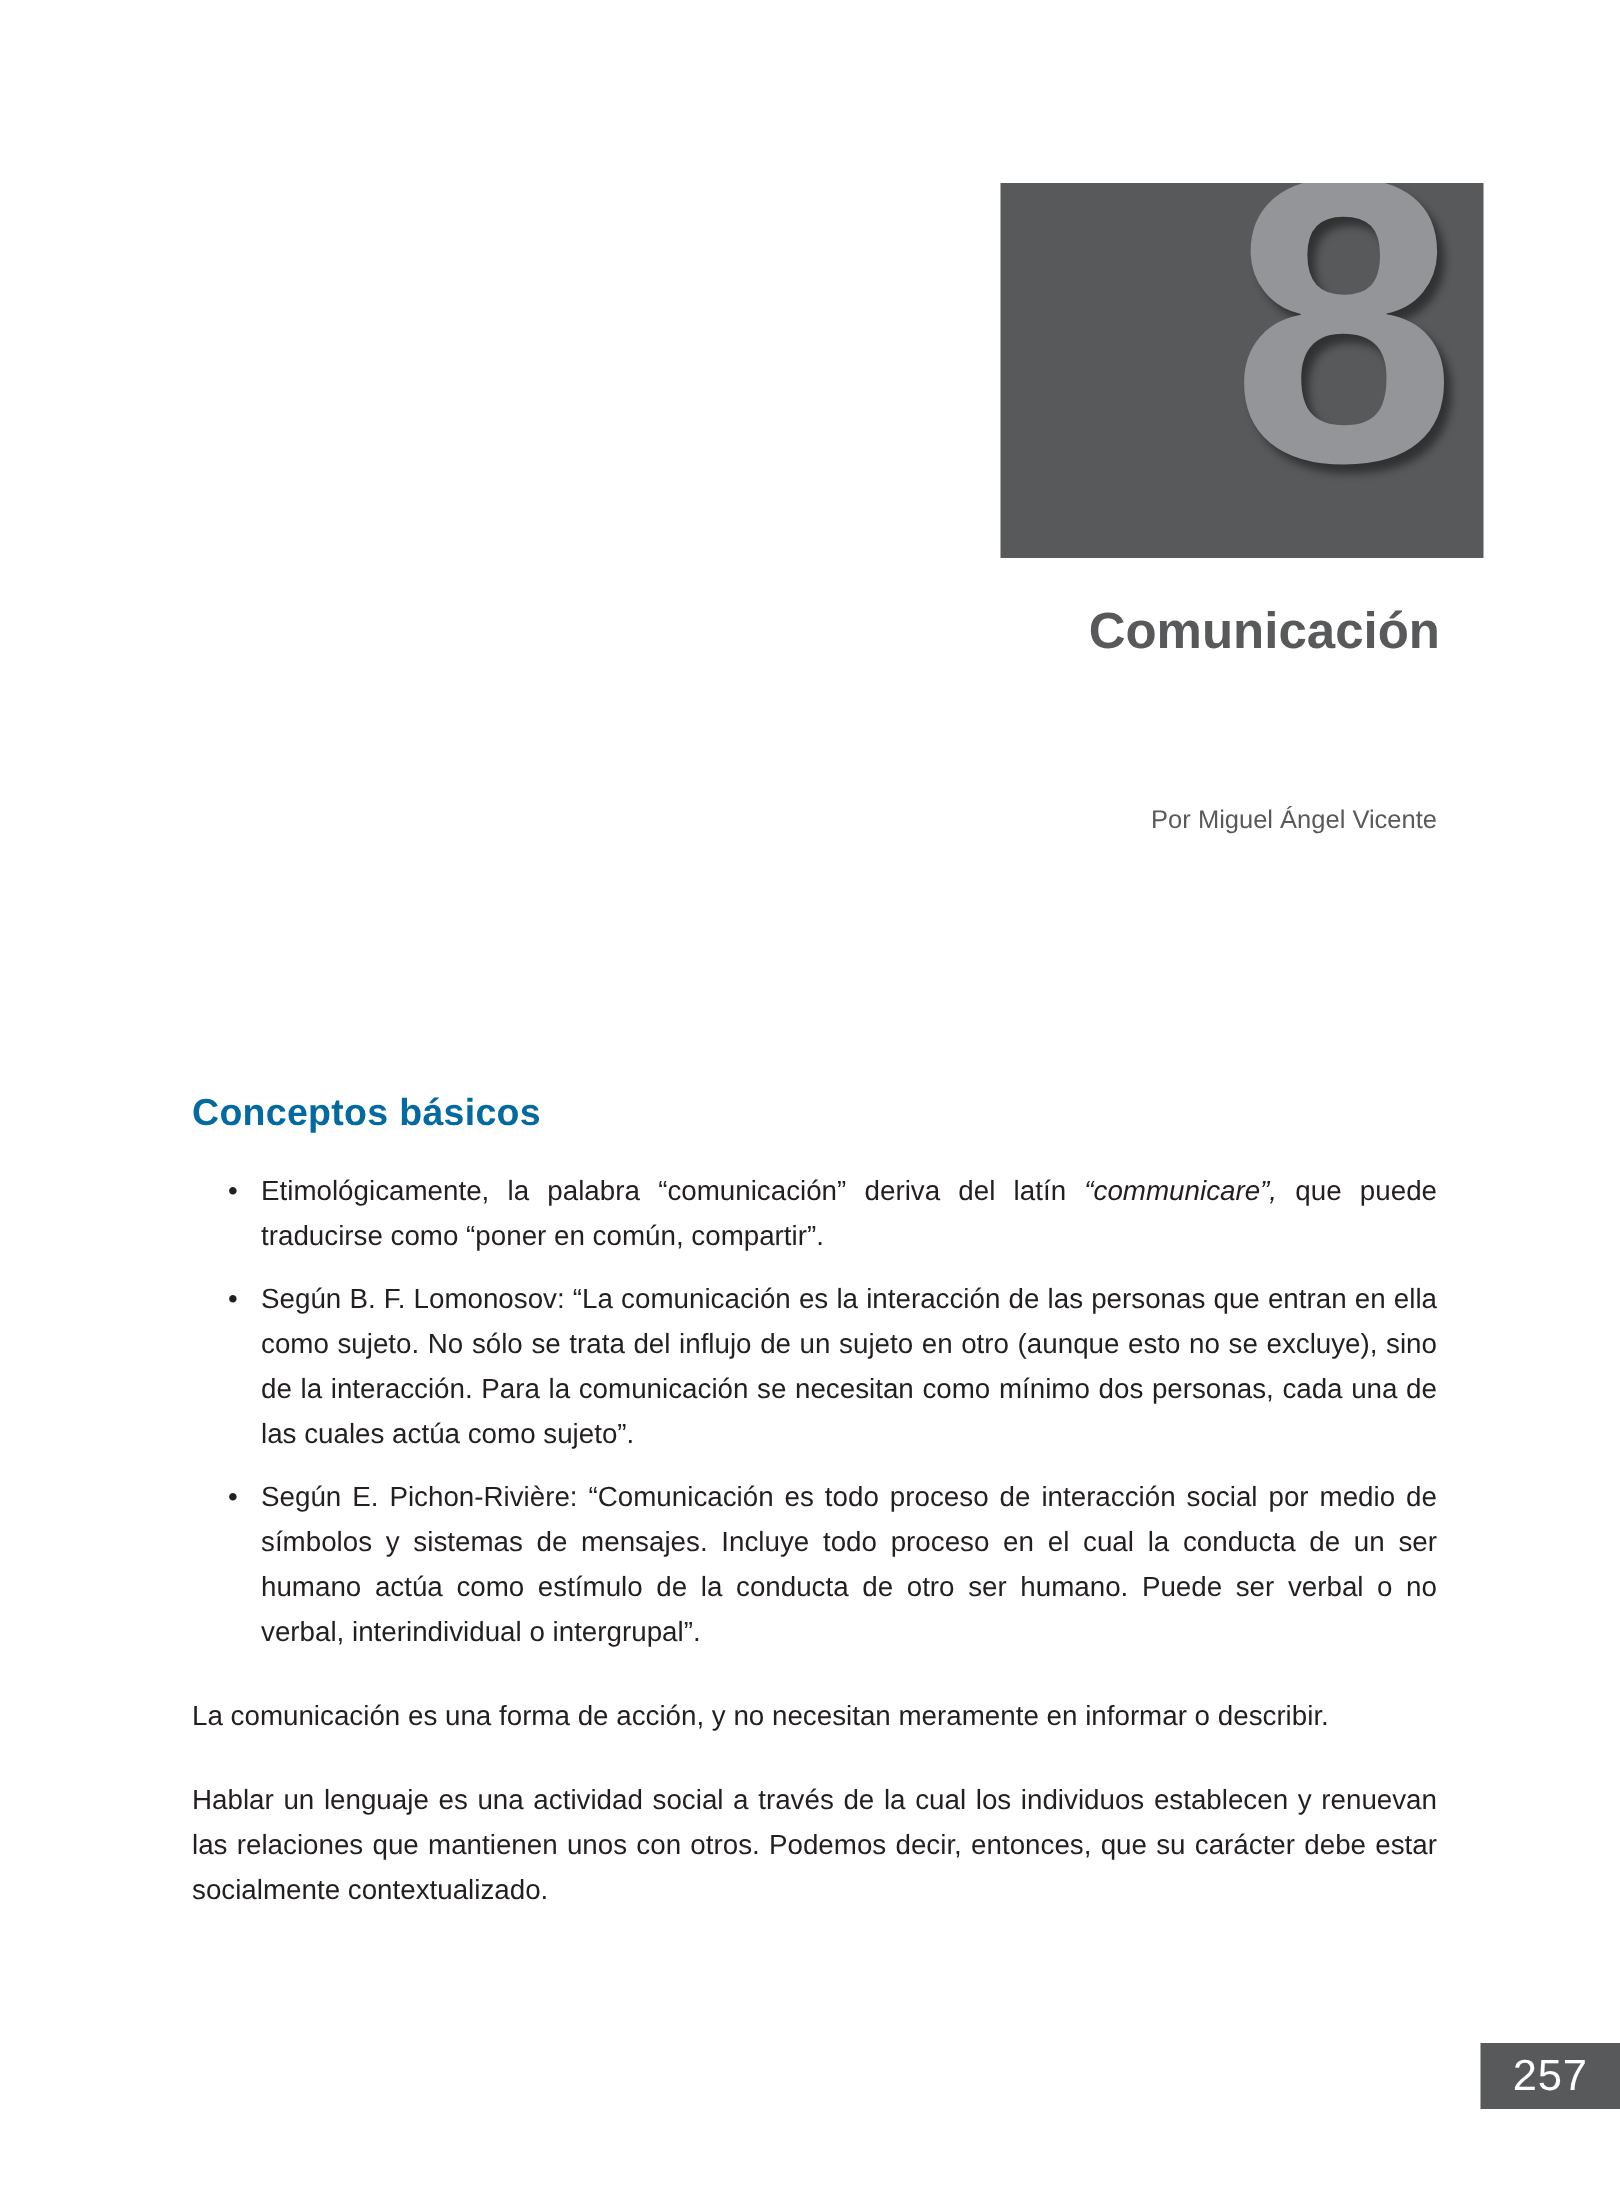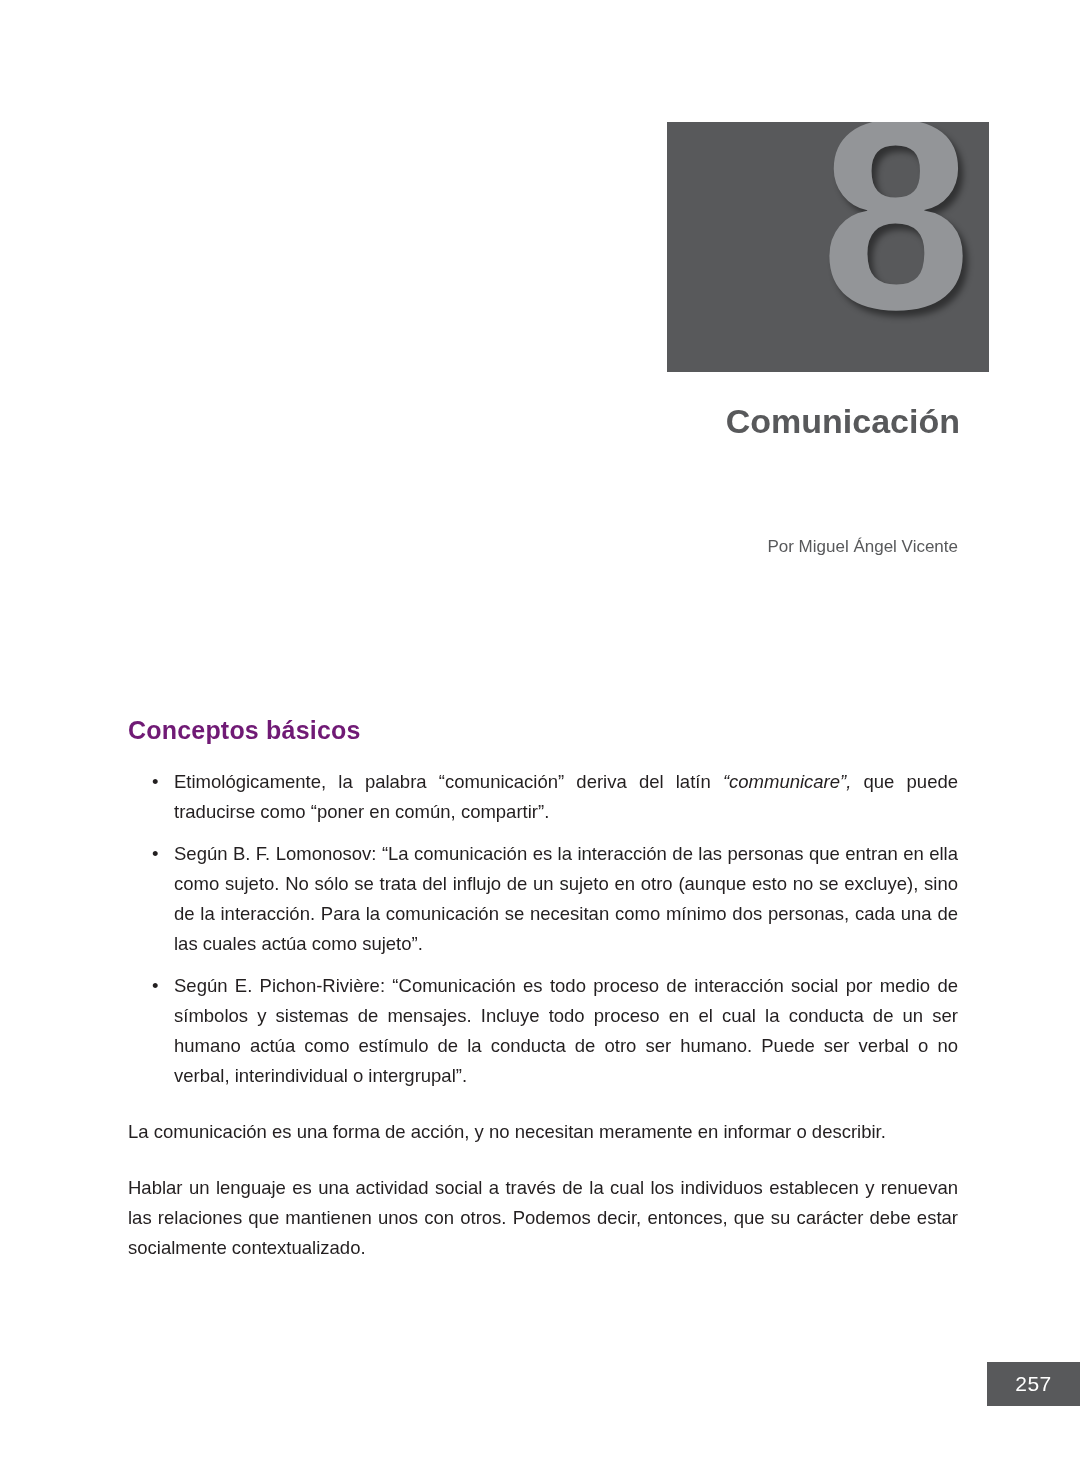--- a/index.html
+++ b/index.html
@@ -81,24 +81,24 @@
 
   
   .content {
     position: absolute;
     left: 128px;
     top: 716px;
     width: 830px;
   }
 
   h2.section-title {
-    margin: 0 0 22px 0;
+    margin: 12px 0 22px 0;
     font-size: 25px;
     font-weight: bold;
-    color: #701a75;
+    color: #0369a1;
     letter-spacing: 0.2px;
   }
 
   p.para {
     margin: 0 0 16px 0;
     font-size: 18.5px;
     line-height: 30px;
     text-align: justify;
     color: #231f20;
   }
@@ -141,21 +141,21 @@
 
   
   .page-number-tab {
     position: absolute;
     right: 0;
     top: 1362px;
     width: 93px;
     height: 44px;
     background: #58595b;
     color: #ffffff;
-    font-size: 21px;
+    font-size: 29px;
     display: flex;
     align-items: center;
     justify-content: center;
     letter-spacing: 0.5px;
   }
 </style>
 </head>
 <body>
 
 <div class="page">

